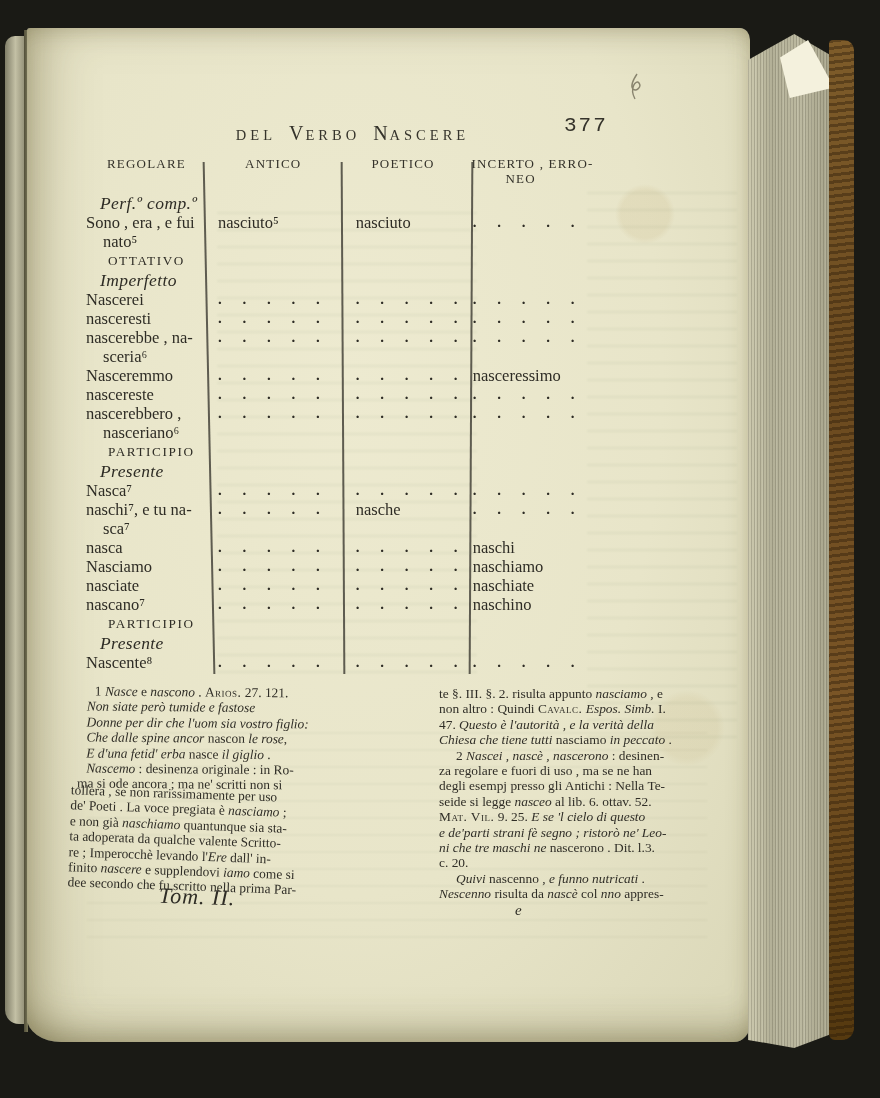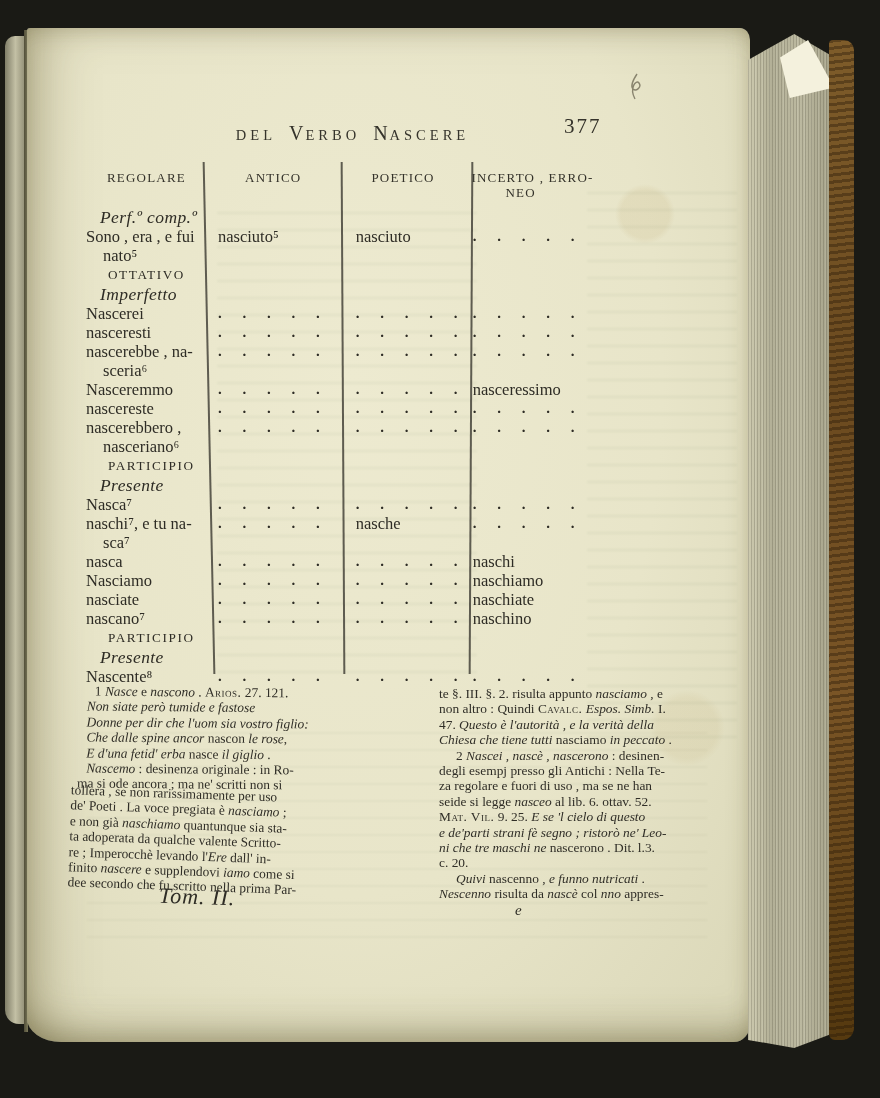--- a/index.html
+++ b/index.html
@@ -29,32 +29,32 @@
          background:repeating-linear-gradient(0deg,#33502e 0 2px,rgba(0,0,0,0) 2px 17px);}
   .ghost.g1{left:190px;top:175px;width:260px;height:470px;}
   .ghost.g2{left:560px;top:150px;width:150px;height:560px;}
   .ghost.g3{left:60px;top:690px;width:620px;height:220px;opacity:.04;}
 
   
   .running-title{position:absolute;left:162px;top:94px;width:340px;text-align:center;
                  white-space:nowrap;color:#35332b;}
   .tseg.sm{font-size:14.5px;letter-spacing:4px;margin-right:13px;}
   .tseg.cap{font-size:20px;letter-spacing:2px;margin-right:0;}
-  .pagenum{position:absolute;left:537px;top:86px;font-size:21px;letter-spacing:2px;color:#35332b;}
+  .pagenum{position:absolute;left:537px;top:86px;font-size:21px;letter-spacing:2px;color:#35332b;font-family:Liberation Mono, monospace;}
 
   .ink-mark{position:absolute;left:596px;top:44px;}
 
   
   .tbl{position:absolute;left:59px;top:128px;width:546px;color:#2e2c25;}
   .rule{position:absolute;top:6px;height:512px;width:1.5px;background:#45433a;opacity:.85;}
   .rule.r1{left:122px;transform:rotate(-1.2deg);}
   .rule.r2{left:256px;transform:rotate(-0.3deg);}
   .rule.r3{left:384px;transform:rotate(0.3deg);}
   .thead{display:flex;font-size:13px;letter-spacing:1.2px;line-height:15px;margin-bottom:8px;color:#34322a;}
-  .h{text-align:center;margin-top:14px;}
+  .h{text-align:center;}
   .h1{width:122px;} .h2{width:134px;} .h3{width:128px;}
   .h4{width:162px;text-align:left;padding-left:5px;}
   .hdr-l2{padding-left:34px;}
   .trow{display:flex;line-height:19px;font-size:16.5px;}
   .sect{display:block;margin-top:0;}
   .sect.caps{font-size:13.2px;letter-spacing:1.6px;padding-left:22px;}
   .sect.ital{font-size:17.5px;font-style:italic;letter-spacing:.4px;padding-left:14px;margin-top:1px;}
   .c-reg{width:122px;} .c-ant{width:134px;padding-left:12px;}
   .c-poe{width:113px;padding-left:6px;} .c-inc{width:162px;padding-left:6px;}
   .l2{padding-left:17px;}
@@ -268,22 +268,22 @@
           <div class="fl none"><span class="seg-r">finito </span><span class="seg-i">nascere</span><span class="seg-r"> e supplendovi </span><span class="seg-i">iamo</span><span class="seg-r"> come si</span></div>
           <div class="fl none"><span class="seg-r">dee secondo che fu scritto nella prima Par-</span></div>
         </div>
     </div>
     <div class="fn fn-right" id="fnR">
         <div class="fl none"><span class="seg-r">te §. III. §. 2. risulta appunto </span><span class="seg-i">nasciamo</span><span class="seg-r"> , e</span></div>
         <div class="fl none"><span class="seg-r">non altro : Quindi </span><span class="seg-c">Cavalc.</span><span class="seg-r"> </span><span class="seg-i">Espos. Simb.</span><span class="seg-r"> I.</span></div>
         <div class="fl none"><span class="seg-r">47. </span><span class="seg-i">Questo è l'autorità , e la verità della</span></div>
         <div class="fl none"><span class="seg-i">Chiesa che tiene tutti </span><span class="seg-r">nasciamo</span><span class="seg-r"> </span><span class="seg-i">in peccato</span><span class="seg-r"> .</span></div>
         <div class="fl first"><span class="seg-r">2 </span><span class="seg-i">Nascei , nascè , nascerono</span><span class="seg-r"> : desinen-</span></div>
+        <div class="fl none"><span class="seg-r">za regolare e fuori di uso , ma se ne han</span></div>
         <div class="fl none"><span class="seg-r">degli esempj presso gli Antichi : Nella Te-</span></div>
-        <div class="fl none"><span class="seg-r">za regolare e fuori di uso , ma se ne han</span></div>
         <div class="fl none"><span class="seg-r">seide si legge </span><span class="seg-i">nasceo</span><span class="seg-r"> al lib. 6. ottav. 52.</span></div>
         <div class="fl none"><span class="seg-c">Mat. Vil.</span><span class="seg-r"> 9. 25. </span><span class="seg-i">E se 'l cielo di questo</span></div>
         <div class="fl none"><span class="seg-i">e de'parti strani fè segno ; ristorò ne' Leo-</span></div>
         <div class="fl none"><span class="seg-i">ni che tre maschi ne </span><span class="seg-r">nascerono</span><span class="seg-r"> . Dit. l.3.</span></div>
         <div class="fl none"><span class="seg-r">c. 20.</span></div>
         <div class="fl first"><span class="seg-i">Quivi </span><span class="seg-r">nascenno</span><span class="seg-r"> , </span><span class="seg-i">e funno nutricati</span><span class="seg-r"> .</span></div>
         <div class="fl none"><span class="seg-i">Nescenno</span><span class="seg-r"> risulta da </span><span class="seg-i">nascè</span><span class="seg-r"> col </span><span class="seg-i">nno</span><span class="seg-r"> appres-</span></div>
       </div>
 
     <div class="tom">Tom. II.</div>

